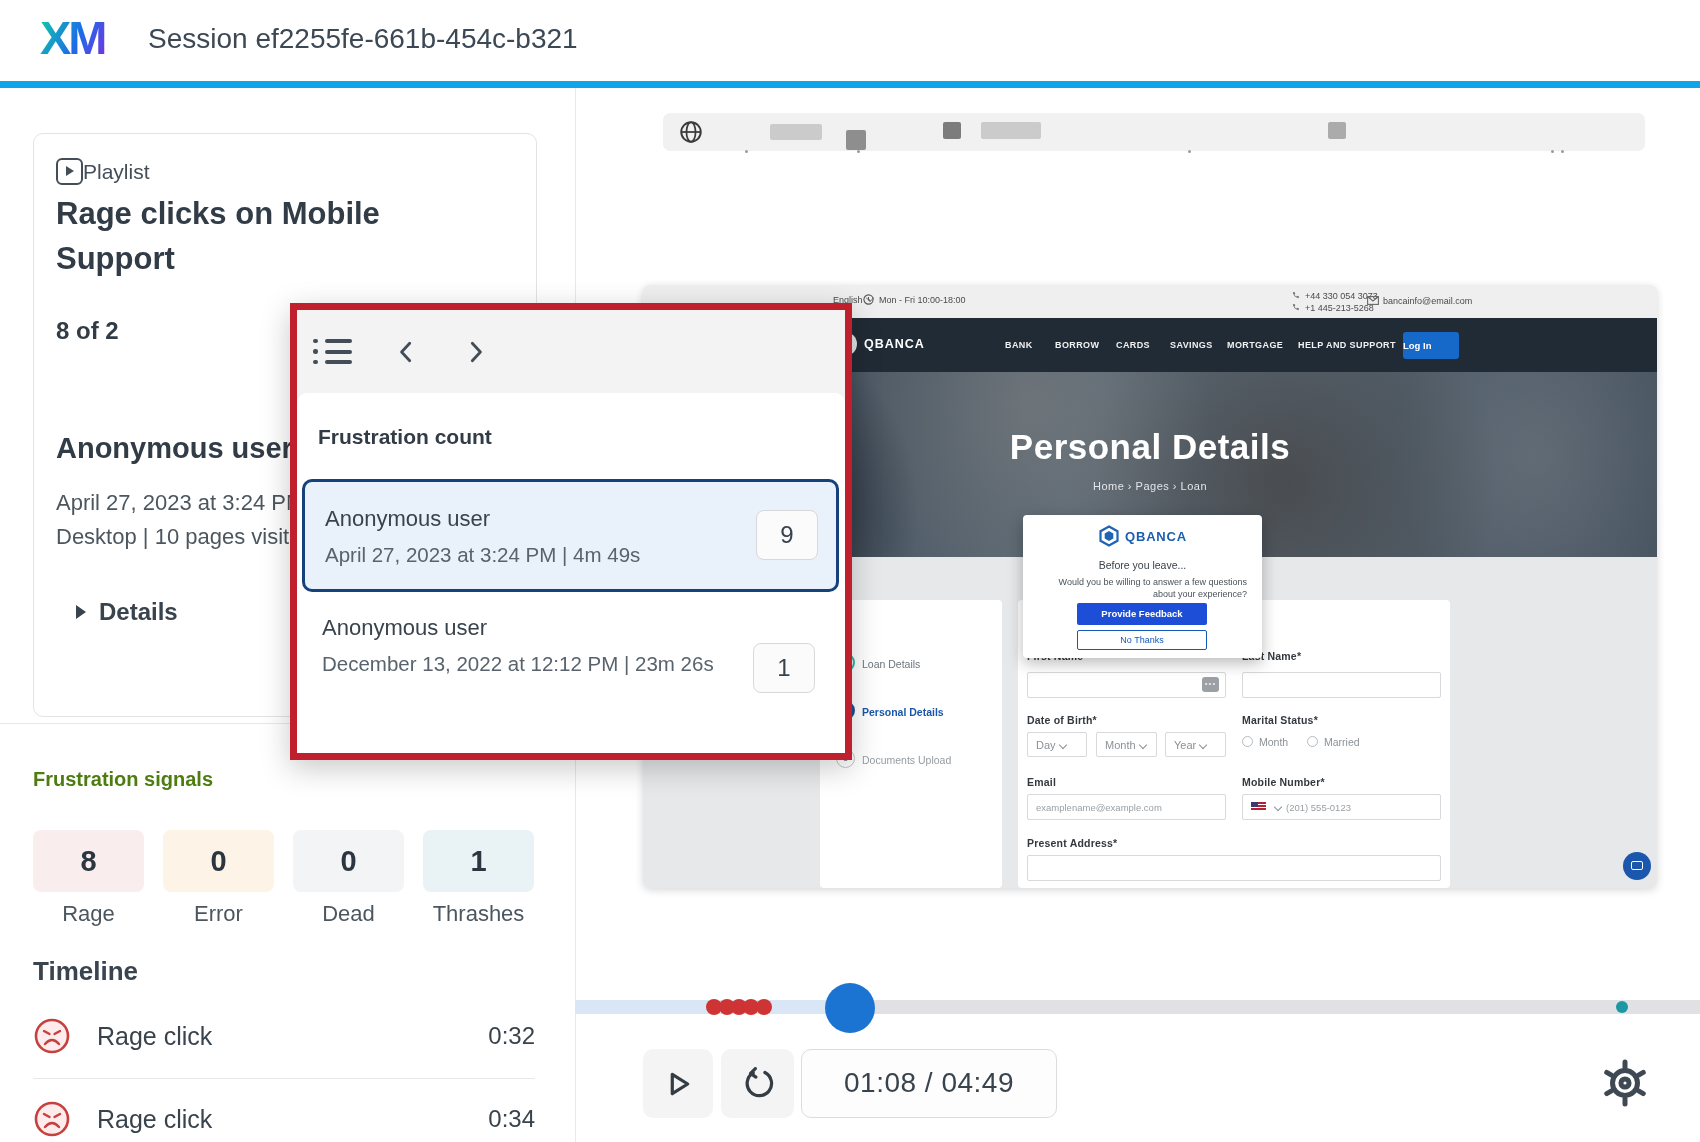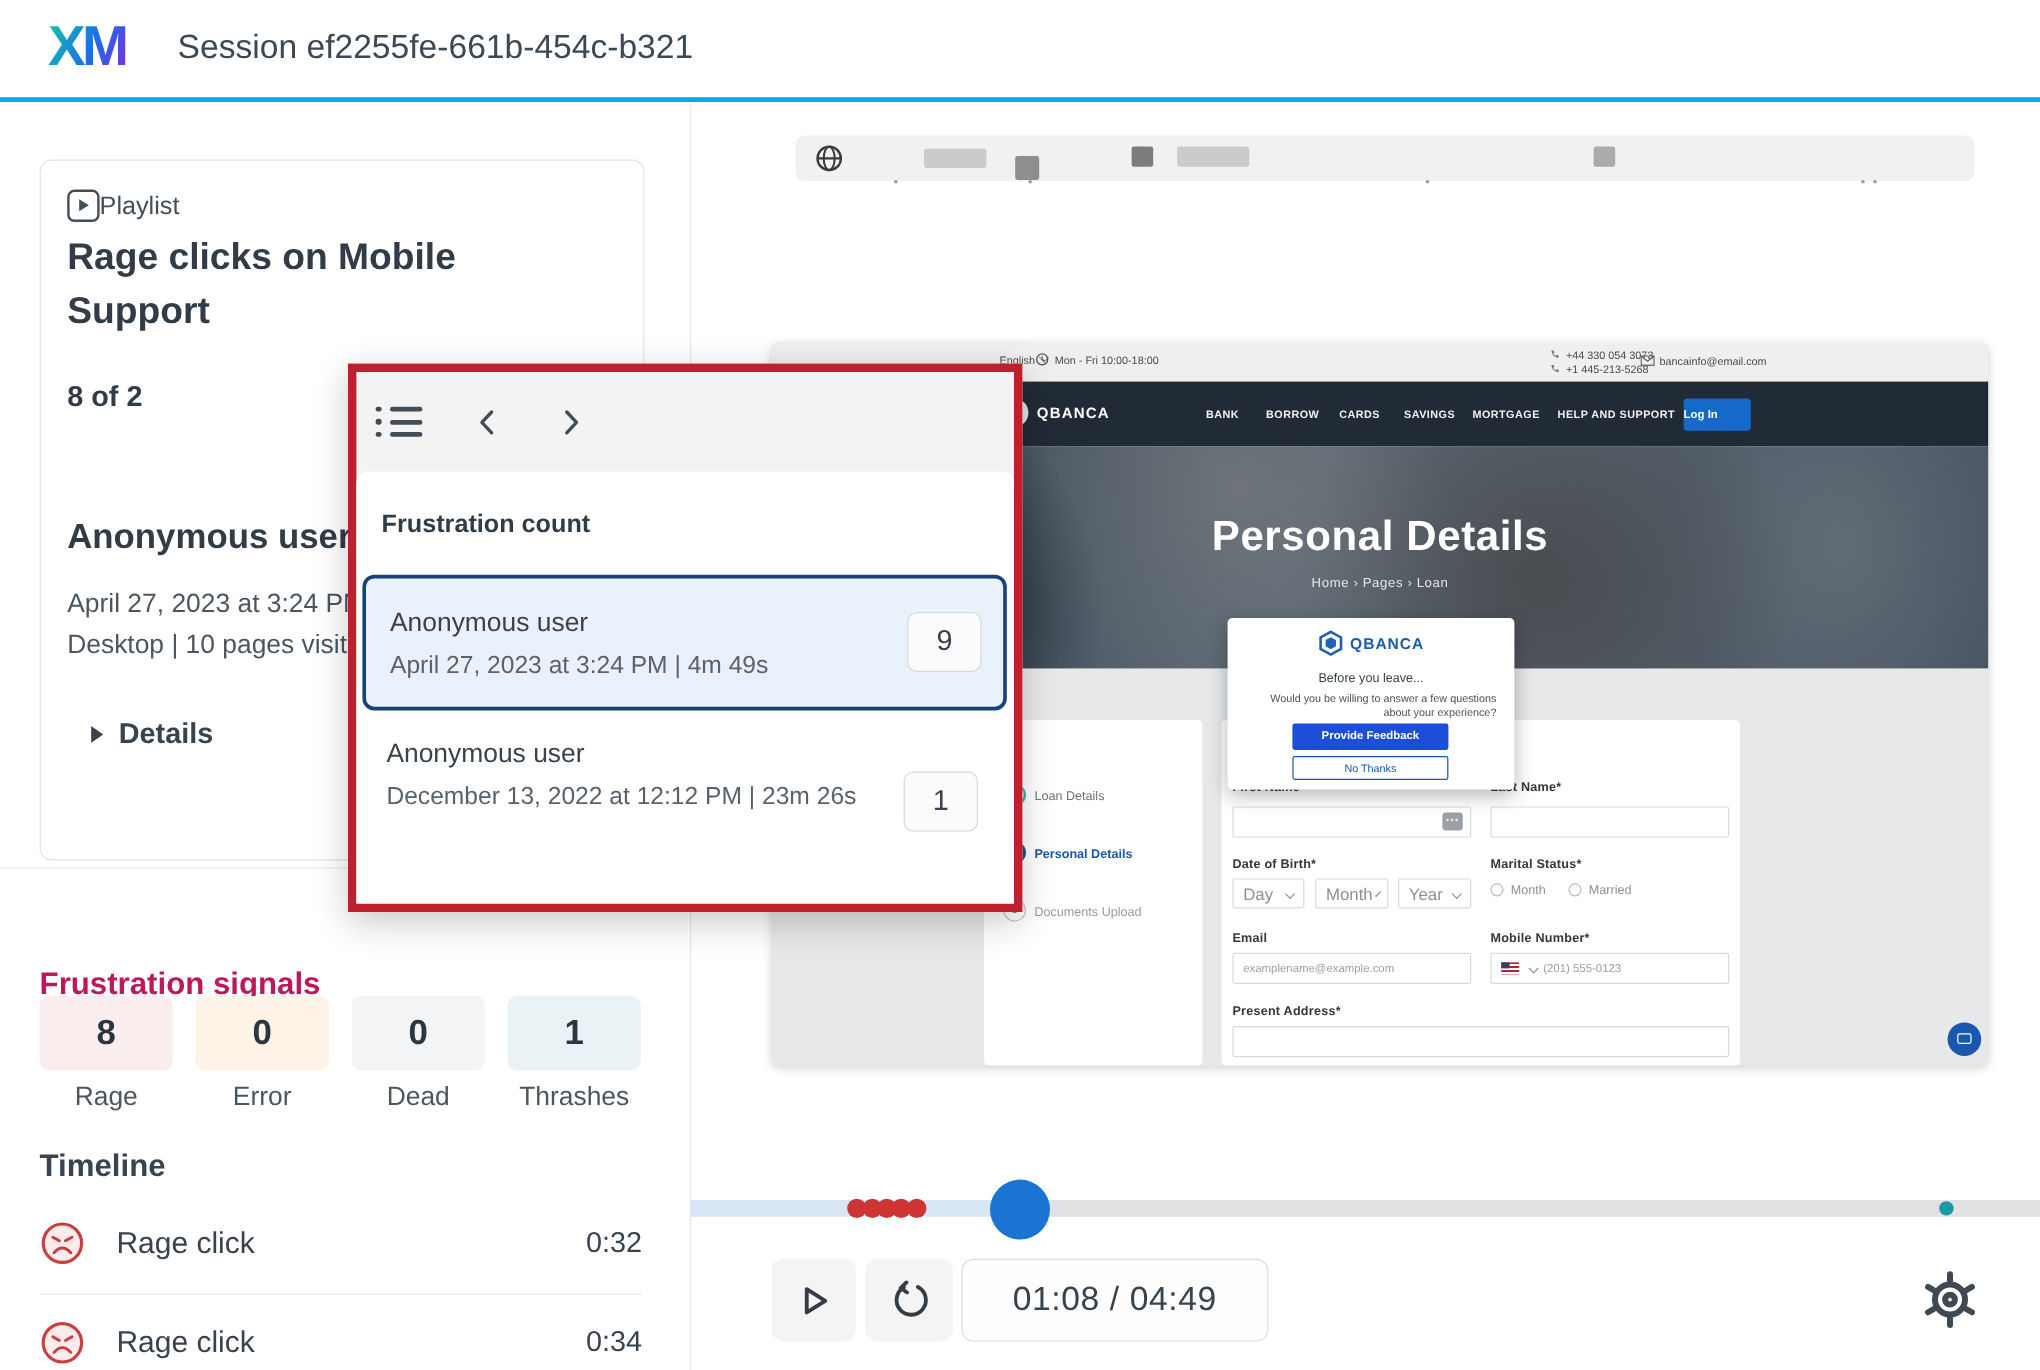--- a/index.html
+++ b/index.html
@@ -1,21 +1,21 @@
 <!DOCTYPE html>
 <html><head>
 <meta charset="utf-8">
 <style>
   html,body{margin:0;padding:0;background:#fff}
   #app{position:relative;width:1700px;height:1142px;overflow:hidden;background:#fff;
        font-family:"Liberation Sans","DejaVu Sans",sans-serif;color:#333}
   .abs{position:absolute}
 
   
-  .hdr{left:0;top:0;width:1700px;height:81px;background:#fff;border-bottom:4px solid #0ea5e9;z-index:20}
+  .hdr{left:0;top:0;width:1700px;height:81px;background:#fff;border-bottom:7px solid #0ea5e9;z-index:20}
   .xm{left:40px;top:10px;font-size:47px;font-weight:800;letter-spacing:-3px;
       background:linear-gradient(115deg,#12c7a7 5%,#1a6fe8 55%,#7b2fe0 100%);
       -webkit-background-clip:text;background-clip:text;color:transparent}
   .sess{left:148px;top:23px;font-size:28px;font-weight:500;color:#3c4854}
 
   
   .sidebar{left:0;top:81px;width:575px;height:1061px;background:#fff;border-right:1px solid #e9e9eb}
   .pcard{left:33px;top:133px;width:502px;height:582px;background:#fff;border:1px solid #e3e3e5;border-radius:10px}
   .plrow{left:22px;top:24px;display:flex;align-items:center;gap:0}
   .plbox{width:23px;height:23px;border:2.5px solid #434e59;border-radius:6px;position:relative}
@@ -23,21 +23,21 @@
   .pllabel{font-size:21px;color:#434e59}
   .ptitle{left:22px;top:57px;width:440px;font-size:31px;line-height:45px;font-weight:600;color:#323c47}
   .ppos{left:22px;top:183px;font-size:24px;font-weight:700;color:#323c47}
   .puser{left:22px;top:298px;font-size:29px;font-weight:700;color:#323c47;white-space:nowrap}
   .pdate{left:22px;top:356px;font-size:22px;color:#4c565f;white-space:nowrap}
   .pmeta{left:22px;top:390px;font-size:22px;color:#4c565f;white-space:nowrap}
   .pdet{left:42px;top:464px;display:flex;align-items:center;gap:13px;cursor:pointer}
   .pdet i{width:0;height:0;border-left:10px solid #39434d;border-top:7px solid transparent;border-bottom:7px solid transparent}
   .pdet span{font-size:24px;font-weight:700;color:#39434d}
   .sdivider{left:0;top:723px;width:575px;height:1px;background:#e8e8ea}
-  .fheading{left:33px;top:804px;font-size:26px;font-weight:700;color:#be185d}
+  .fheading{left:33px;top:768px;font-size:20px;font-weight:700;color:#4d7c0f}
   .chip{top:830px;width:111px;height:62px;border-radius:8px;text-align:center;font-size:29px;font-weight:700;color:#2c3640;line-height:62px}
   .chiplabel{top:901px;width:111px;text-align:center;font-size:22px;color:#4c565f}
   .theading{left:33px;top:956px;font-size:26px;font-weight:700;color:#3a444e}
   .evicon{width:38px;height:38px}
   .evlabel{font-size:25px;color:#39434d}
   .evtime{font-size:24px;color:#39434d;text-align:right;width:80px}
   .rowdiv{left:33px;top:1078px;width:502px;height:1px;background:#e8e8ea}
 
   
   .chrome{left:663px;top:113px;width:982px;height:38px;background:#f1f1f2;border-radius:7px}
@@ -64,22 +64,22 @@
   .crumb{left:0;top:108px;width:1014px;text-align:center;font-size:11px;color:#e2e6ea;letter-spacing:.5px}
   .stepscard{left:177px;top:315px;width:182px;height:288px;background:#fff;border-radius:4px}
   .steplabel{position:absolute;left:42px;font-size:10.5px}
   .formcard{left:375px;top:315px;width:432px;height:288px;background:#fff;border-radius:4px}
   .flabel{position:absolute;font-size:10.5px;font-weight:700;color:#32383e;letter-spacing:.2px}
   .finput{position:absolute;width:199px;height:26px;background:#fff;border:1px solid #d9d9db;border-radius:2px;
           box-sizing:border-box;font-size:9.5px;color:#555;padding:0 8px;outline:none;
           font-family:"Liberation Sans","DejaVu Sans",sans-serif}
   .finput::placeholder{color:#9aa0a5}
   .fselect{position:absolute;height:25px;background:#fff;border:1px solid #d9d9db;border-radius:2px;
-           box-sizing:border-box;font-size:14px;color:#8b9197;display:flex;align-items:center;
-           justify-content:space-between;padding:0 8px;cursor:pointer}
+           box-sizing:border-box;font-size:11px;color:#8b9197;display:flex;align-items:center;
+           justify-content:flex-start;padding:0 8px;cursor:pointer}
   .radio{position:absolute;width:11px;height:11px;border:1.5px solid #b6bcc2;border-radius:50%;background:#fff;box-sizing:border-box;cursor:pointer}
   .radlab{position:absolute;font-size:10.5px;color:#8b9197}
   .bmodal{left:380px;top:230px;width:239px;height:143px;background:#fff;border-radius:4px;
           box-shadow:0 5px 16px rgba(0,0,0,.28);z-index:5}
   .blogo{left:0;top:10px;width:239px;display:flex;justify-content:center;align-items:center;gap:5px}
   .blogotxt{font-size:13px;font-weight:700;color:#1b5db0;letter-spacing:.8px}
   .btitle{left:0;top:44px;width:239px;text-align:center;font-size:10.5px;color:#3a4149}
   .bbody{left:15px;top:61px;width:209px;text-align:right;font-size:9px;line-height:12px;color:#4a525a}
   .bprimary{left:54px;top:88px;width:130px;height:22px;background:#1d4ed8;border-radius:2px;color:#fff;
             font-size:9.5px;font-weight:700;text-align:center;line-height:22px;cursor:pointer}

